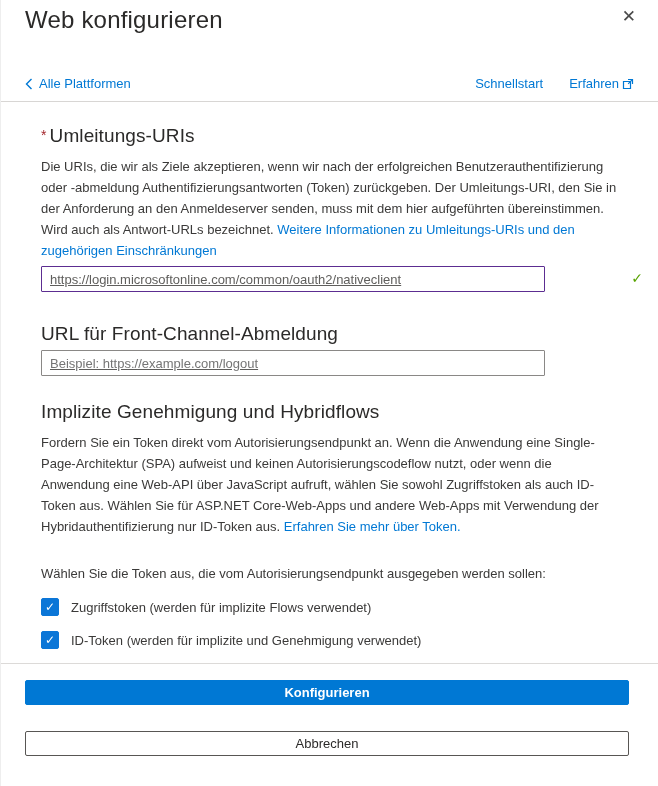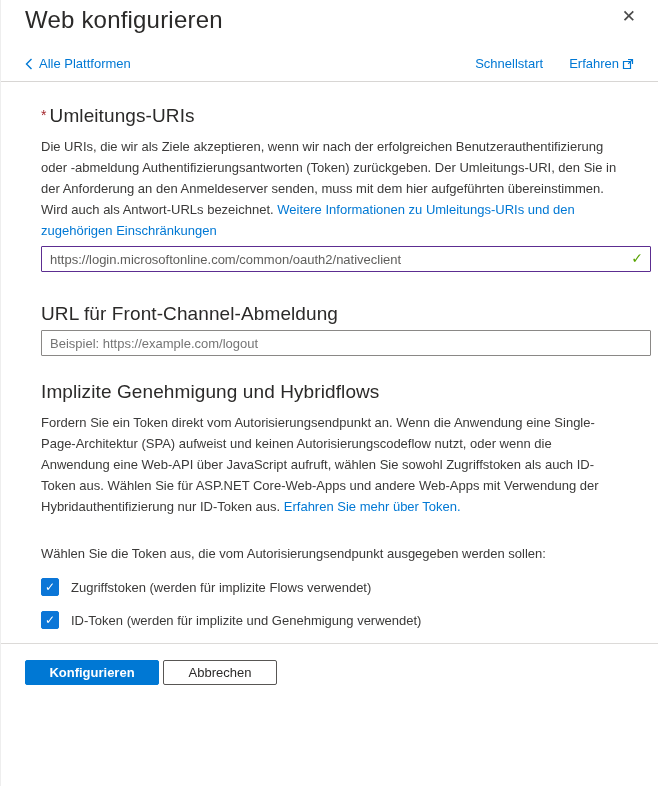--- a/index.html
+++ b/index.html
@@ -18,21 +18,21 @@
   }
   
   .header { padding: 6px 24px 0 24px; position: relative; }
   .title { font-size: 24px; font-weight: 400; color: #2b2a29; letter-spacing: 0.2px; }
   .close-btn {
     position: absolute; top: 6px; right: 22px;
     font-size: 17px; color: #4a4a4a; background: none; border: none;
     cursor: pointer; line-height: 22px; font-family: inherit; font-weight: 300;
   }
   .navrow {
-    margin-top: 22px; padding: 0 24px 10px 24px;
+    margin-top: 42px; padding: 0 24px 10px 24px;
     display: flex; align-items: center; justify-content: space-between;
     font-size: 13px;
   }
   .navrow a { color: #0078d4; text-decoration: none; cursor: pointer; }
   .back-link { display: inline-flex; align-items: center; gap: 6px; }
   .chev { display: inline-block; }
   .right-links { display: flex; align-items: center; gap: 26px; }
   .docs-link { display: inline-flex; align-items: center; gap: 3px; }
   .divider-top { border-top: 1px solid #d8d6d4; }
 
@@ -44,25 +44,25 @@
   .h-redirect { margin-top: 23px; }
   .req { color: #a4262c; font-size: 14px; vertical-align: 2px; margin-right: 3px; }
   .para {
     margin-top: 9px; font-size: 13px; line-height: 21px; color: #3b3a39;
     max-width: 596px;
   }
   .para a { color: #0078d4; text-decoration: none; cursor: pointer; }
 
   .input-wrap { position: relative; margin-top: 5px; width: 610px; }
   .text-input {
-    width: 610px; height: 26px;
+    width: 504px; height: 26px;
     font-family: inherit; font-size: 13px; color: #5f5e5c;
     padding: 0 26px 0 8px;
     border: 1px solid #8a8886; border-radius: 1px;
-    outline: none; background: #fff;
+    outline: none; background: #fff; text-decoration: underline;
   }
   .text-input.valid { border-color: #5c2d91; }
   .input-check {
     position: absolute; right: 8px; top: 4px;
     color: #57a300; font-size: 14px; font-weight: 700; pointer-events: none;
   }
   .h-logout { margin-top: 31px; }
   .h-implicit { margin-top: 25px; }
 
   .select-label { margin-top: 26px; font-size: 13px; line-height: 21px; color: #3b3a39; }
@@ -72,21 +72,21 @@
   .checkbox {
     width: 18px; height: 18px; border-radius: 2px;
     background: #0b76d7; border: 1px solid #0b76d7;
     display: flex; align-items: center; justify-content: center;
     color: #ffffff; font-size: 12px; line-height: 1; flex: 0 0 auto;
   }
   .cb-label { font-size: 13px; color: #3b3a39; }
 
   
   .footer-divider { border-top: 1px solid #dcdad8; margin-top: 14px; }
-  .footer { padding: 16px 29px 0 24px; display: flex; gap: 4px; }
+  .footer { padding: 16px 29px 0 24px; display: flex; gap: 26px; flex-direction: column; }
   .btn {
     height: 25px; font-family: inherit; font-size: 13px;
     border-radius: 2px; cursor: pointer; padding: 0 18px;
   }
   .btn-primary {
     background: #0078d4; color: #ffffff; border: 1px solid #0078d4; font-weight: 700;
     min-width: 134px;
   }
   .btn-secondary {
     background: #ffffff; color: #2b2a29; border: 1px solid #585654;

